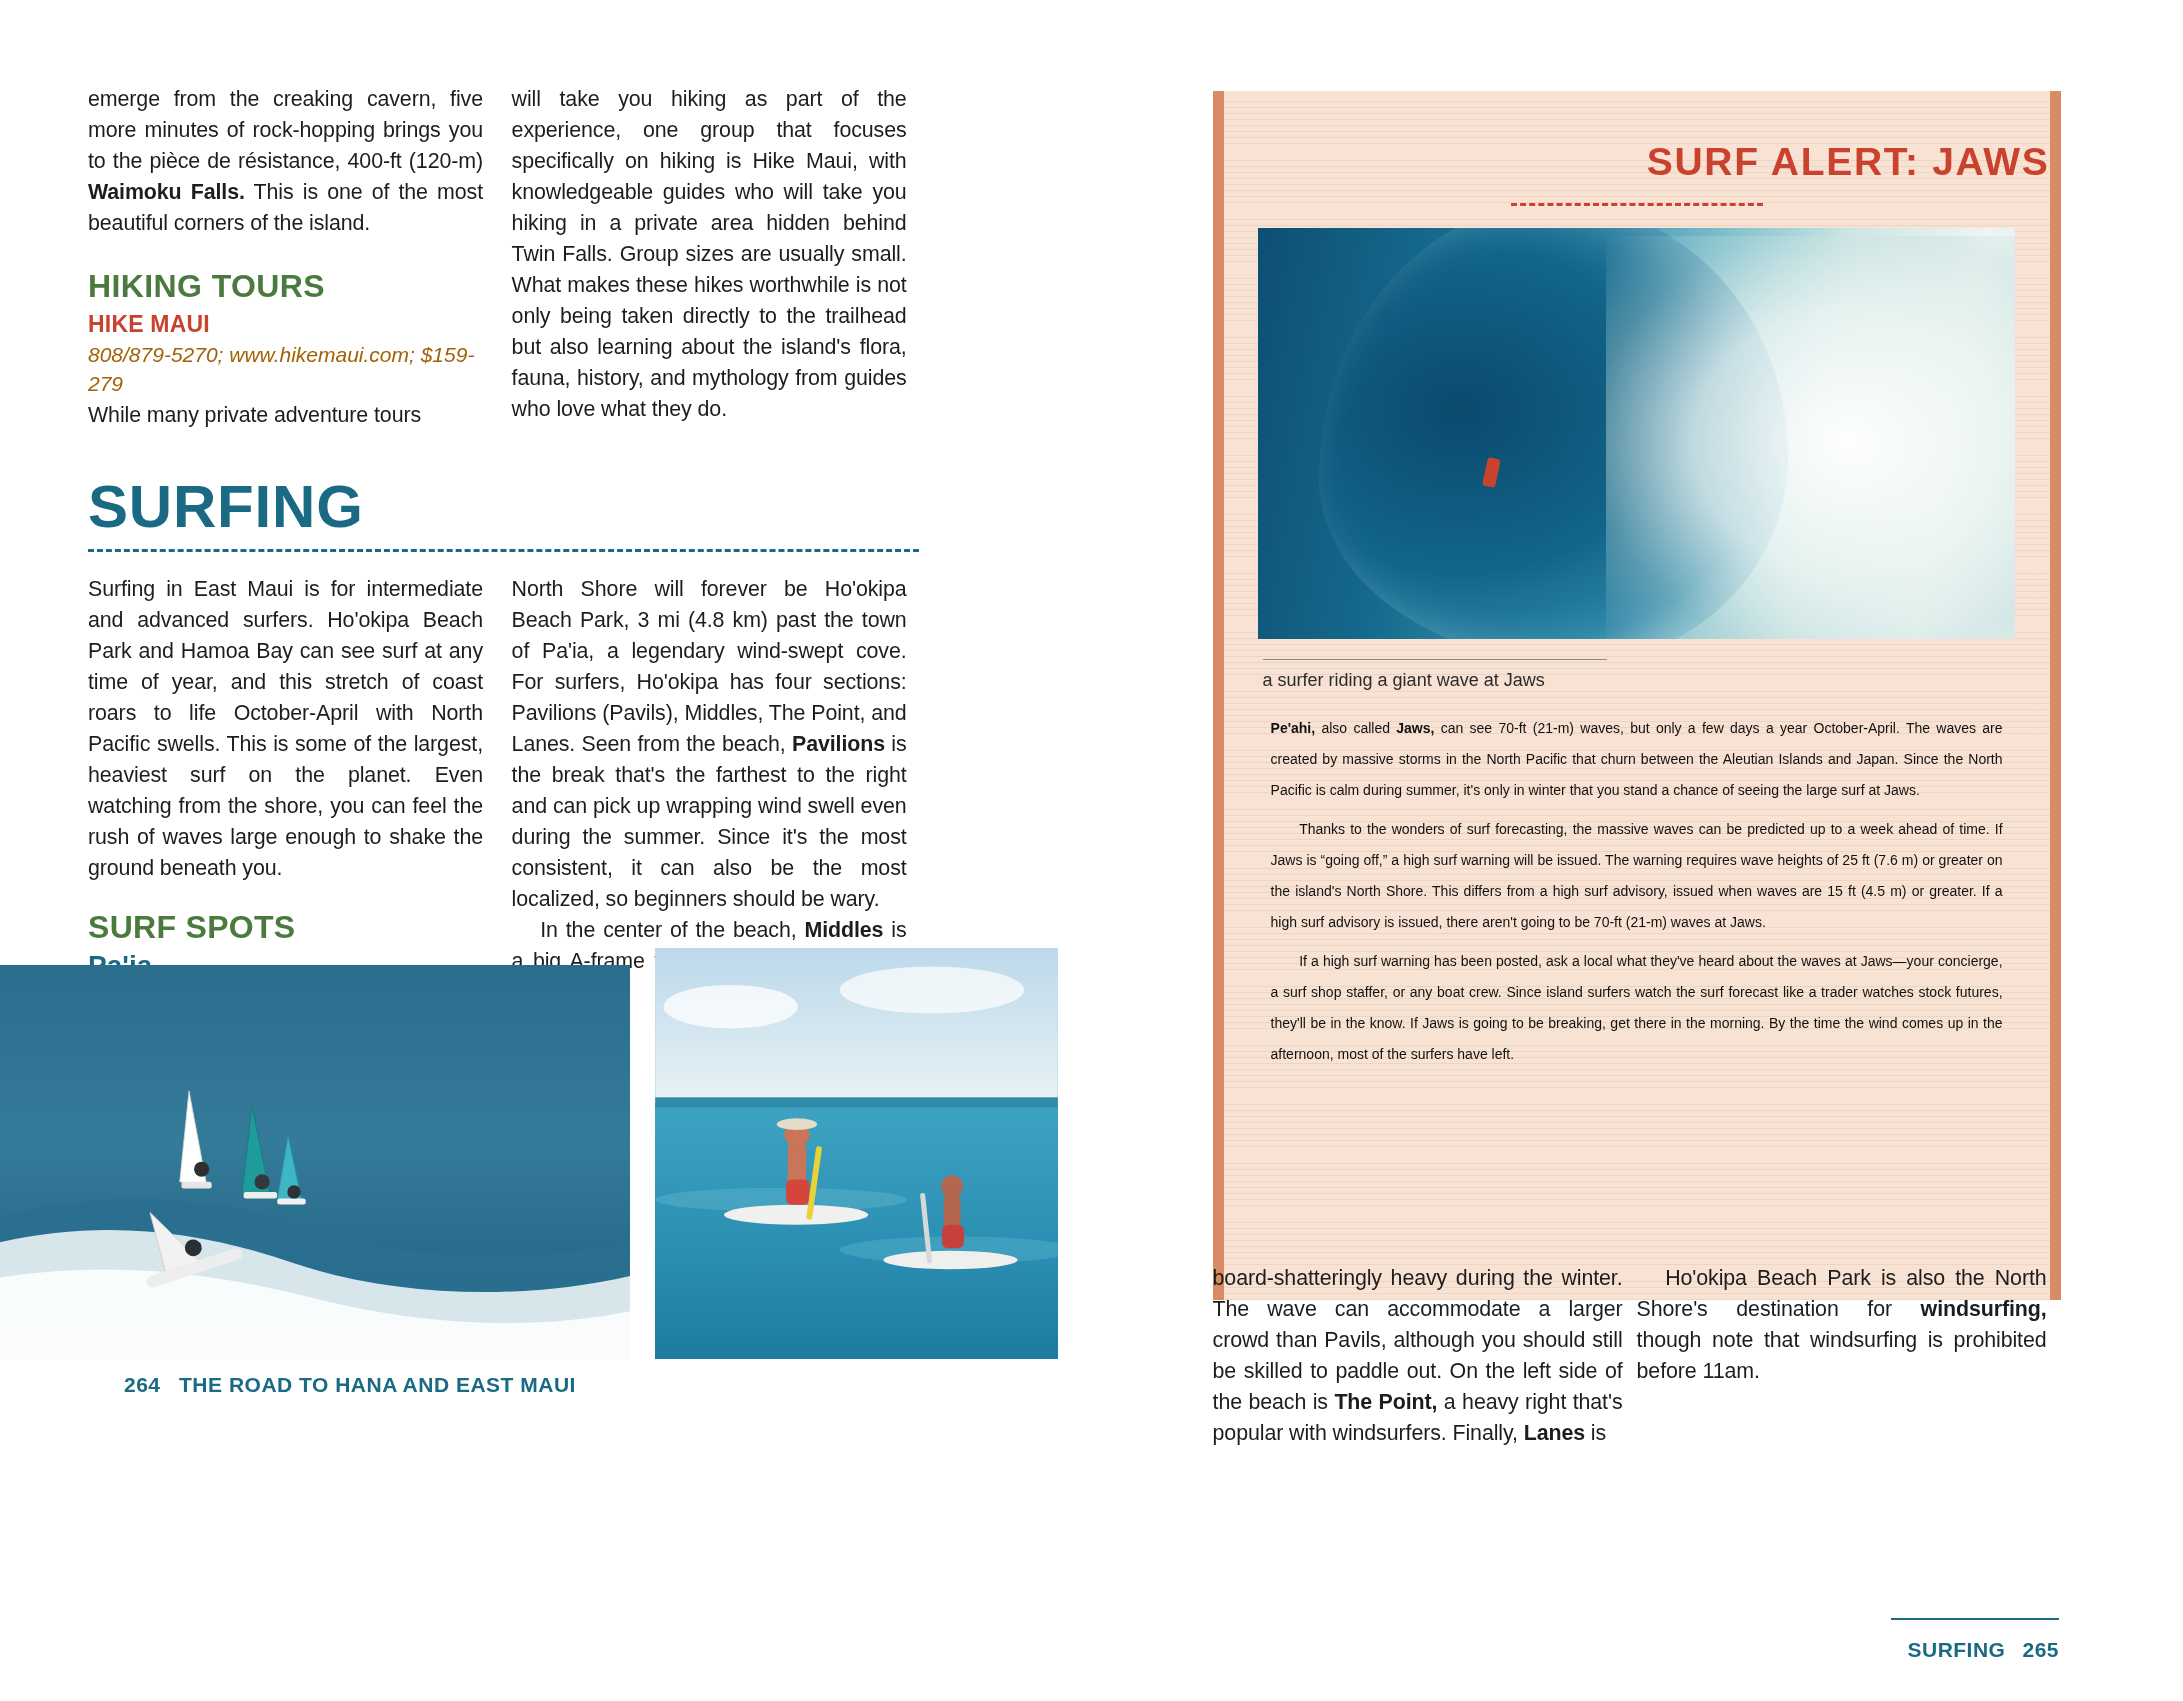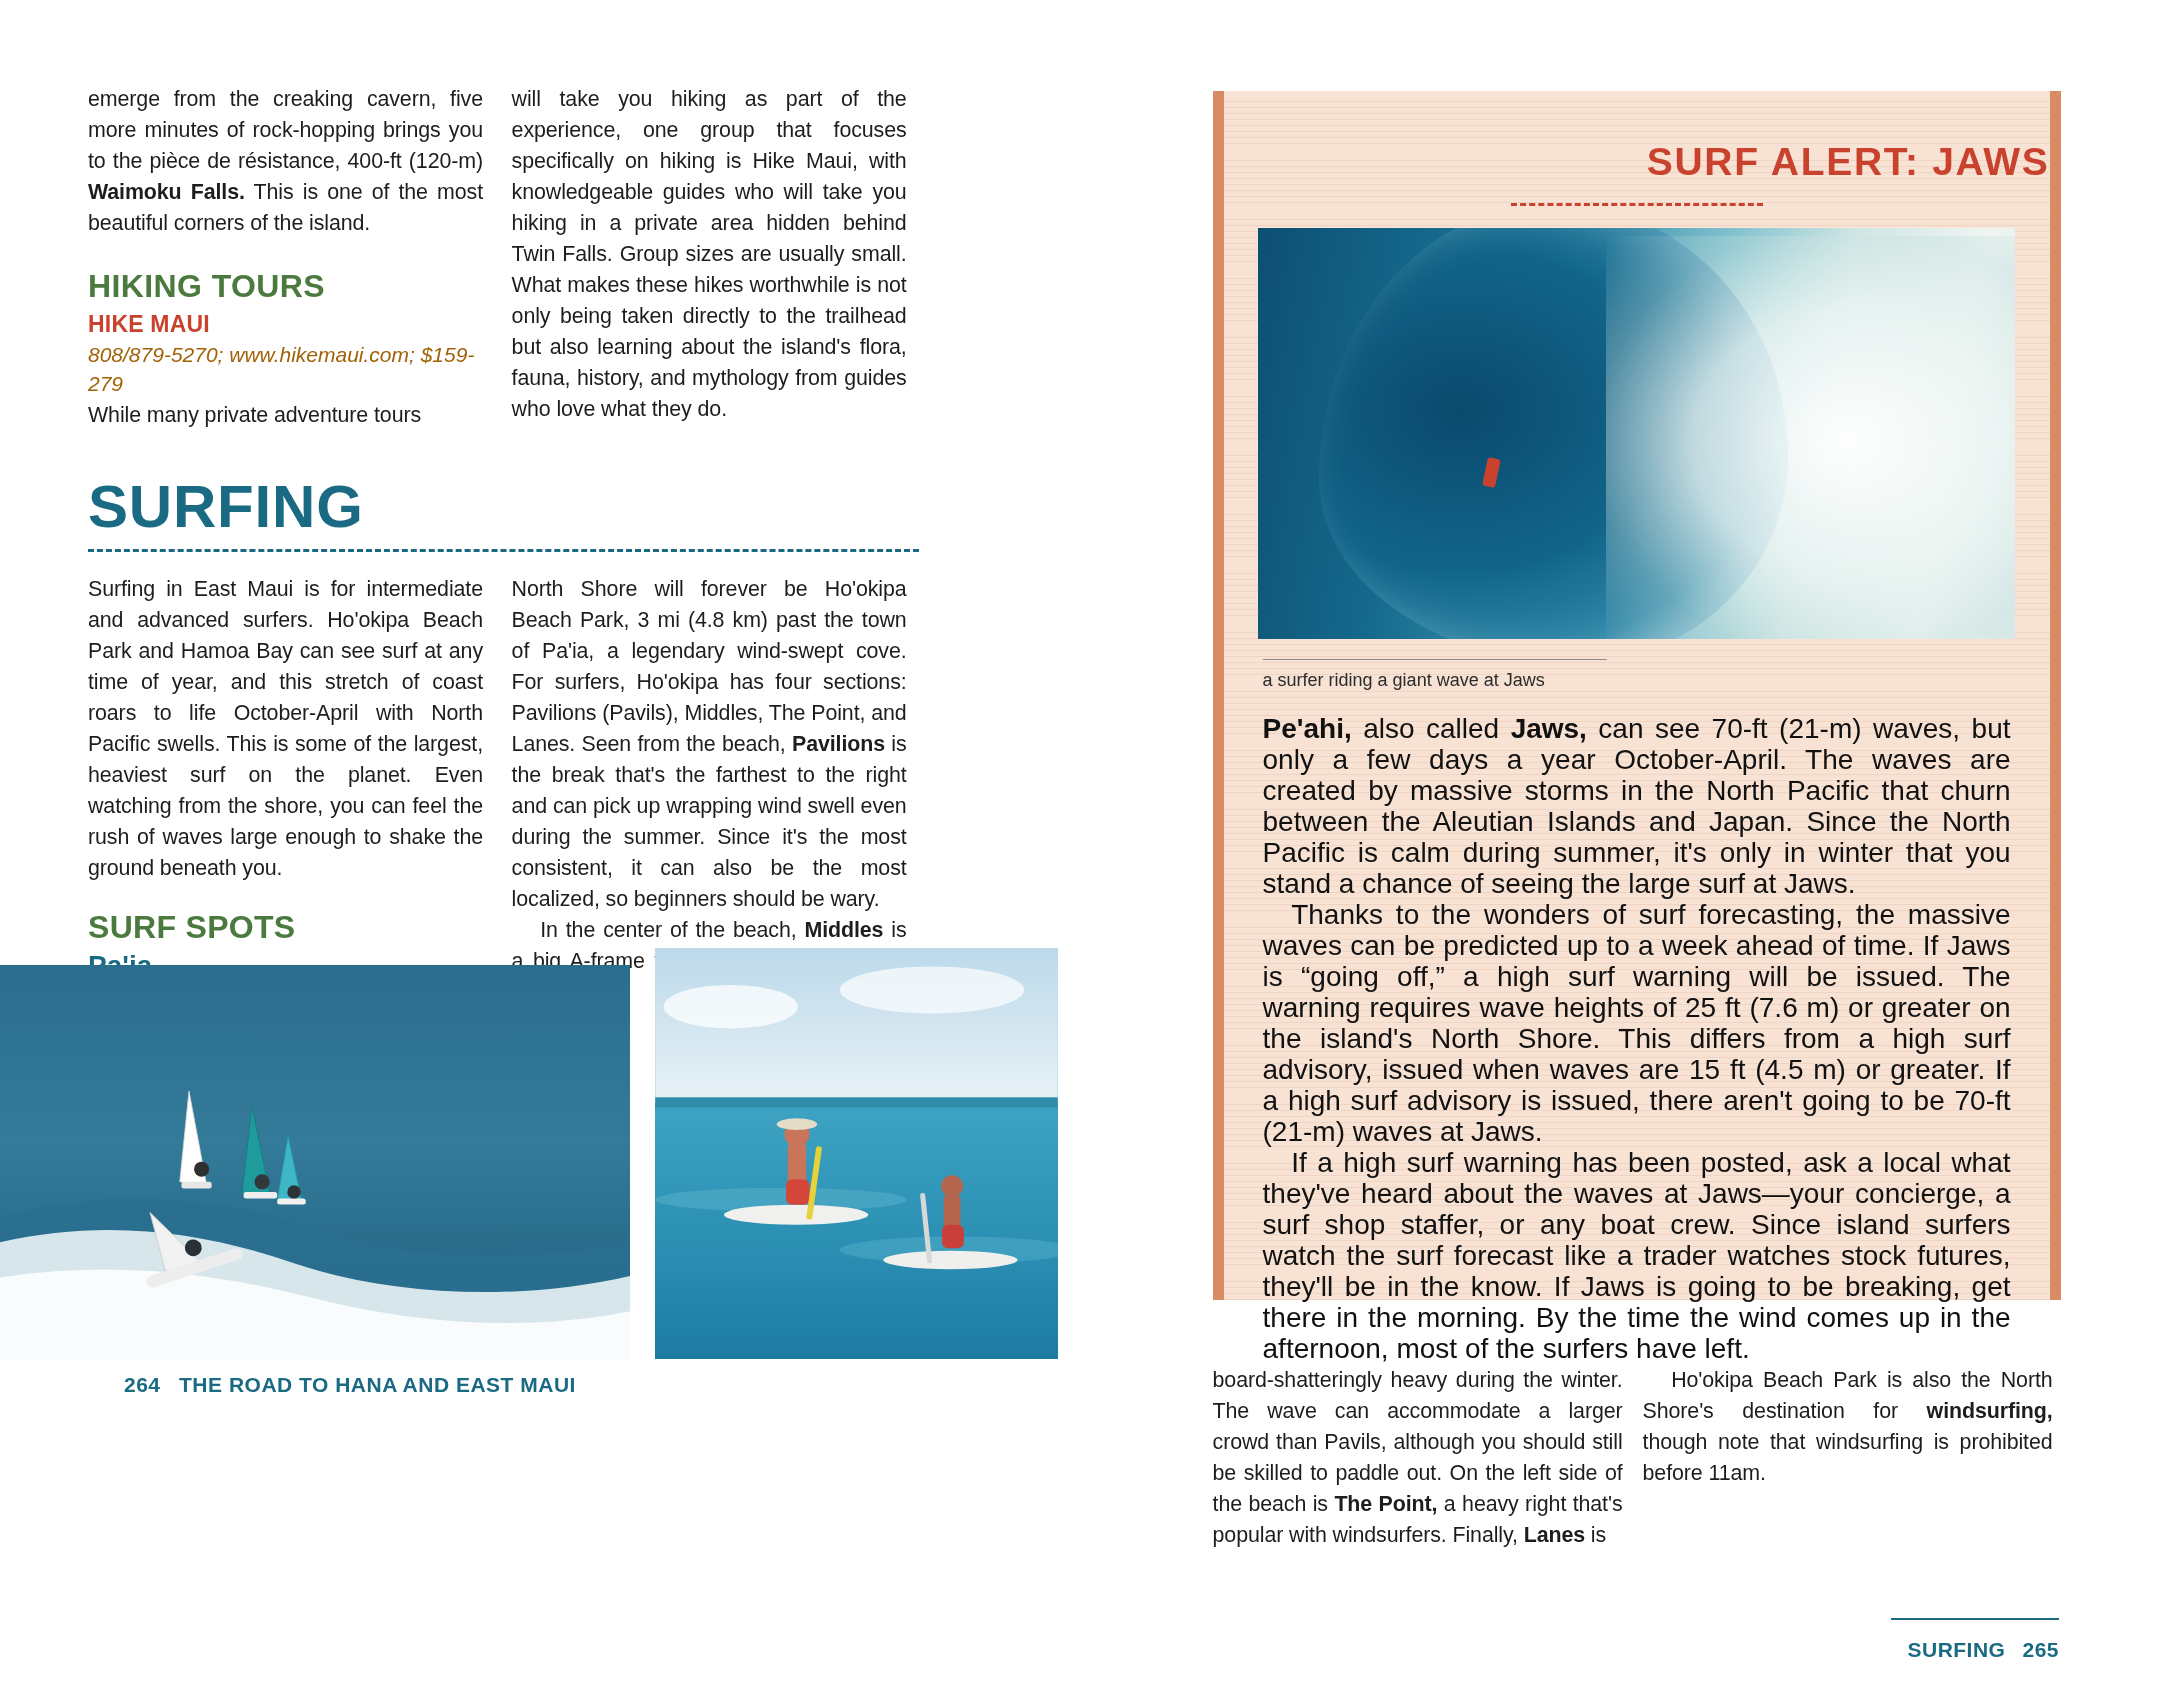--- a/index.html
+++ b/index.html
@@ -234,36 +234,36 @@
   .sidebar-caption {
     font-size: 18px;
     color: #2b2b2b;
     margin: 10px 0 0 39px;
   }
 
   .sidebar-body {
     margin: 22px 39px 0 39px;
   }
   .sidebar-body p {
-    margin: 0;
-    font-size: 28px;
+    margin: 8px;
+    font-size: 14px;
     line-height: 31px;
     text-align: justify;
     hyphens: auto;
     color: #111;
   }
   .sidebar-body p.indent { text-indent: 28.6px; }
 
   .bottom-cols {
     position: absolute;
     left: 121px;
-    top: 1365px;
+    top: 1263px;
     width: 848px;
     display: flex;
-    gap: 20px;
+    gap: 14px;
   }
   .bottom-cols .col { width: 410px; }
 
   .footer-right {
     position: absolute;
     right: 124px;
     bottom: 39px;
     font-size: 21px;
     letter-spacing: 0.5px;
     color: #1a6a84;

